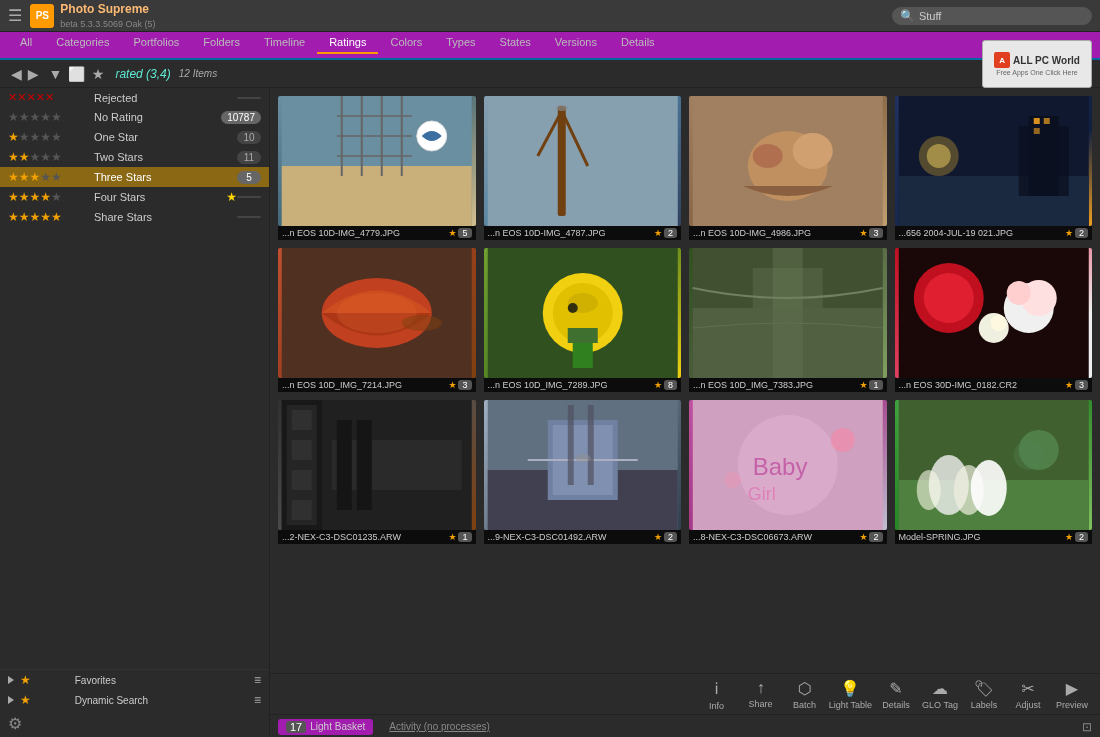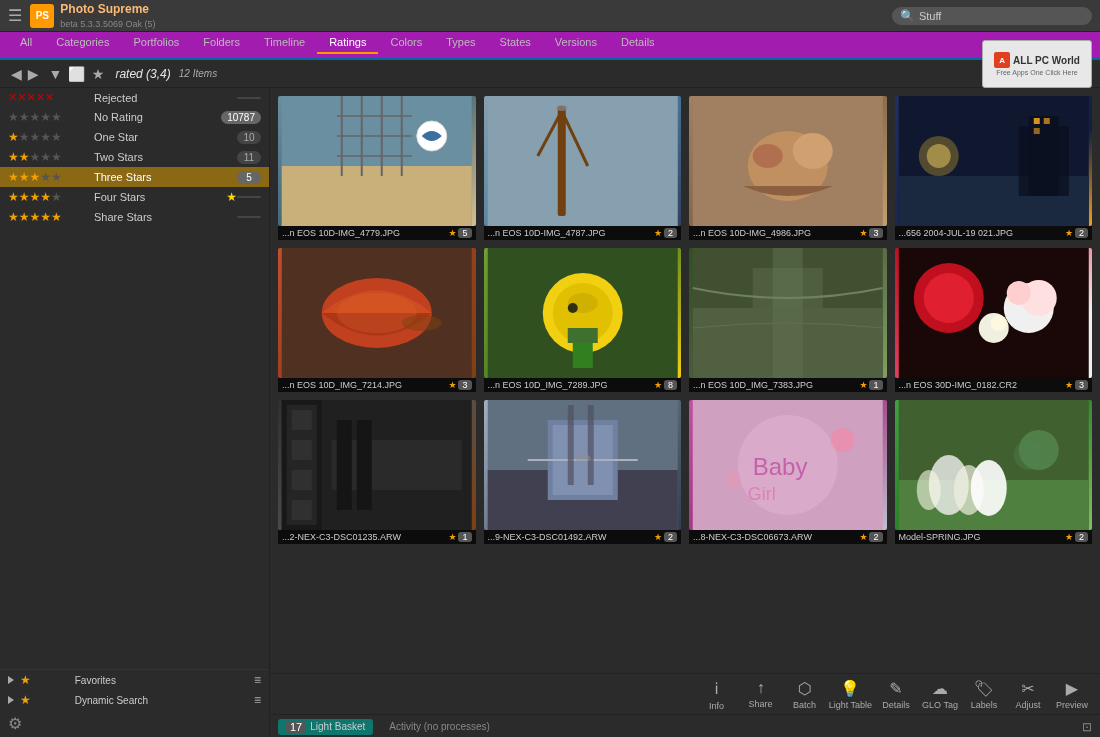--- a/index.html
+++ b/index.html
@@ -121,21 +121,21 @@
       <span style="font-size:7px;color:#666;margin-top:1px;">Free Apps One Click Here</span>
     </div>
   </div>
 
   <div id="toolbar-row">
     <span style="color:#aaa;cursor:pointer;font-size:14px;padding:0 3px;">◀</span>
     <span style="color:#aaa;cursor:pointer;font-size:14px;padding:0 3px;">▶</span>
     <span style="color:#aaa;cursor:pointer;font-size:14px;padding:0 3px;margin-left:4px;">▼</span>
     <span style="color:#aaa;cursor:pointer;font-size:14px;padding:0 3px;">⬜</span>
     <span style="color:#aaa;cursor:pointer;font-size:14px;padding:0 3px;">★</span>
-    <span style="color:#e5e5e5;font-size:12px;margin-left:8px;font-style:italic;">rated  (3,4)</span>
+    <span style="color:#5eead4;font-size:12px;margin-left:8px;font-style:italic;">rated  (3,4)</span>
     <br style="display:none;">
     <span style="color:#aaa;font-size:10px;margin-left:8px;display:block;font-style:italic;line-height:1;margin-top:1px;text-align:center;">12 Items</span>
     <span style="color:#aaa;font-size:10px;margin-left:auto;">View</span>
   </div>
 
   <div id="mid-section">
 
     <div id="sidebar-full">
       <div id="sidebar-ratings">
 
@@ -543,25 +543,25 @@
           <div class="bp-item">
             <span class="bp-icon">✂</span>
             <span>Adjust</span>
           </div>
           <div class="bp-item">
             <span class="bp-icon">▶</span>
             <span>Preview</span>
           </div>
         </div>
         <div id="bottom-status-row">
-          <button id="basket-btn" style="background:#0f766e;border:none;color:#ccc;font-size:10px;padding:2px 8px;border-radius:3px;cursor:pointer;display:flex;align-items:center;gap:4px;">
+          <button id="basket-btn" style="background:#a21caf;border:none;color:#ccc;font-size:10px;padding:2px 8px;border-radius:3px;cursor:pointer;display:flex;align-items:center;gap:4px;">
             <span style="background:#555;border-radius:3px;padding:0 4px;color:#fff;font-size:11px;">17</span>
             <span>Light Basket</span>
           </button>
-          <span style="color:#888;font-size:10px;margin-left:8px;">Activity (no processes)</span>
+          <span style="color:#888;font-size:10px;margin-left:8px;text-decoration:underline;">Activity (no processes)</span>
           <span style="margin-left:auto;">
             <span style="color:#888;font-size:12px;">⊡</span>
           </span>
         </div>
       </div>
     </div>
   </div>
 </div>
 
 </body></html>

